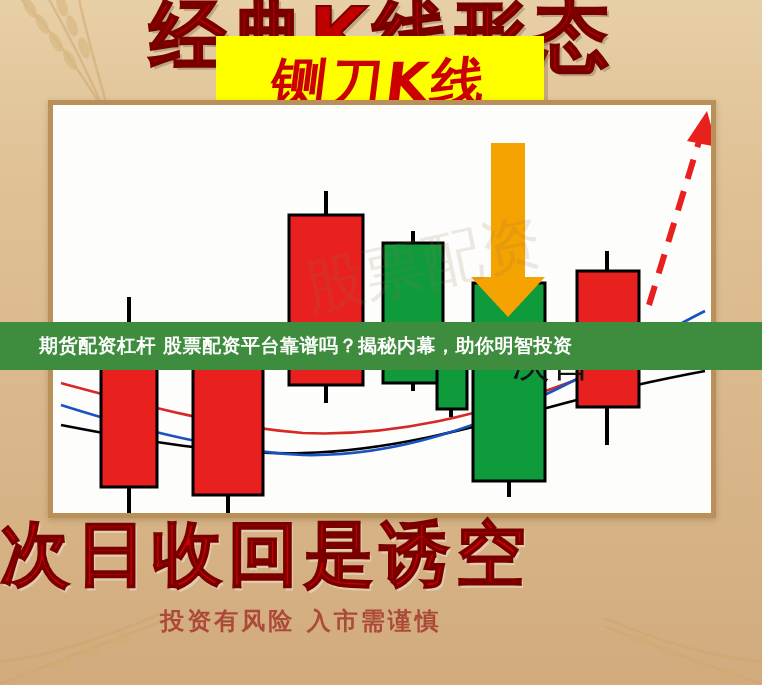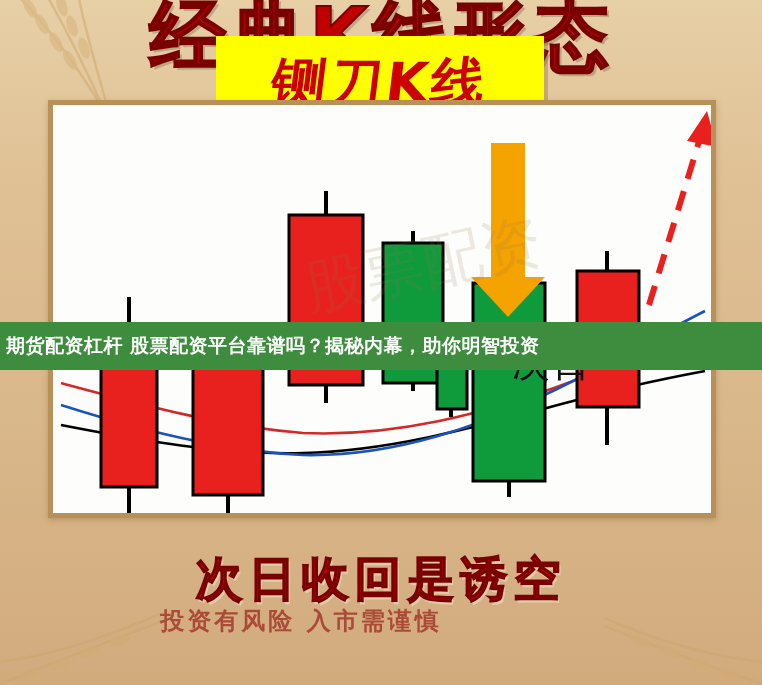--- a/index.html
+++ b/index.html
@@ -68,44 +68,44 @@
 
   
   #next-day-label{
     position:absolute;left:512px;top:338px;
     font-family:"DejaVu Sans", sans-serif;
     font-size:38px;color:#111;letter-spacing:2px;
   }
 
   
   #bottom-headline{
-    position:absolute;left:0;top:548px;width:762px;text-align:center;
-    font-family:"DejaVu Sans", sans-serif;
-    font-size:47px;font-weight:700;letter-spacing:6px;
+    position:absolute;left:0;top:508px;width:762px;text-align:left;
+    font-family:"DejaVu Sans", sans-serif;
+    font-size:70px;font-weight:700;letter-spacing:6px;
     color:#cc0000;
     -webkit-text-stroke:1.5px #7a0000;
     text-shadow:2px 3px 0 rgba(255,255,255,.35);
     white-space:nowrap;
   }
   
   #risk-note{
     position:absolute;left:0;top:605px;width:602px;text-align:center;
     font-family:"DejaVu Sans", sans-serif;
     font-size:24px;font-weight:700;letter-spacing:3px;
     color:#a5392c;opacity:.85;white-space:nowrap;
   }
 
   
   #overlay-bar{
     position:absolute;left:0;top:322px;width:762px;height:48px;
     background:#3e8c3e;
     display:flex;align-items:center;
   }
   #overlay-text{
-    padding-left:6px;
+    padding-left:39px;
     color:#ffffff;
     font-family:"DejaVu Sans", sans-serif;
     font-size:19px;font-weight:700;letter-spacing:.5px;
     white-space:nowrap;
   }
 </style>
 </head>
 <body>
 
 <div id="poster">

